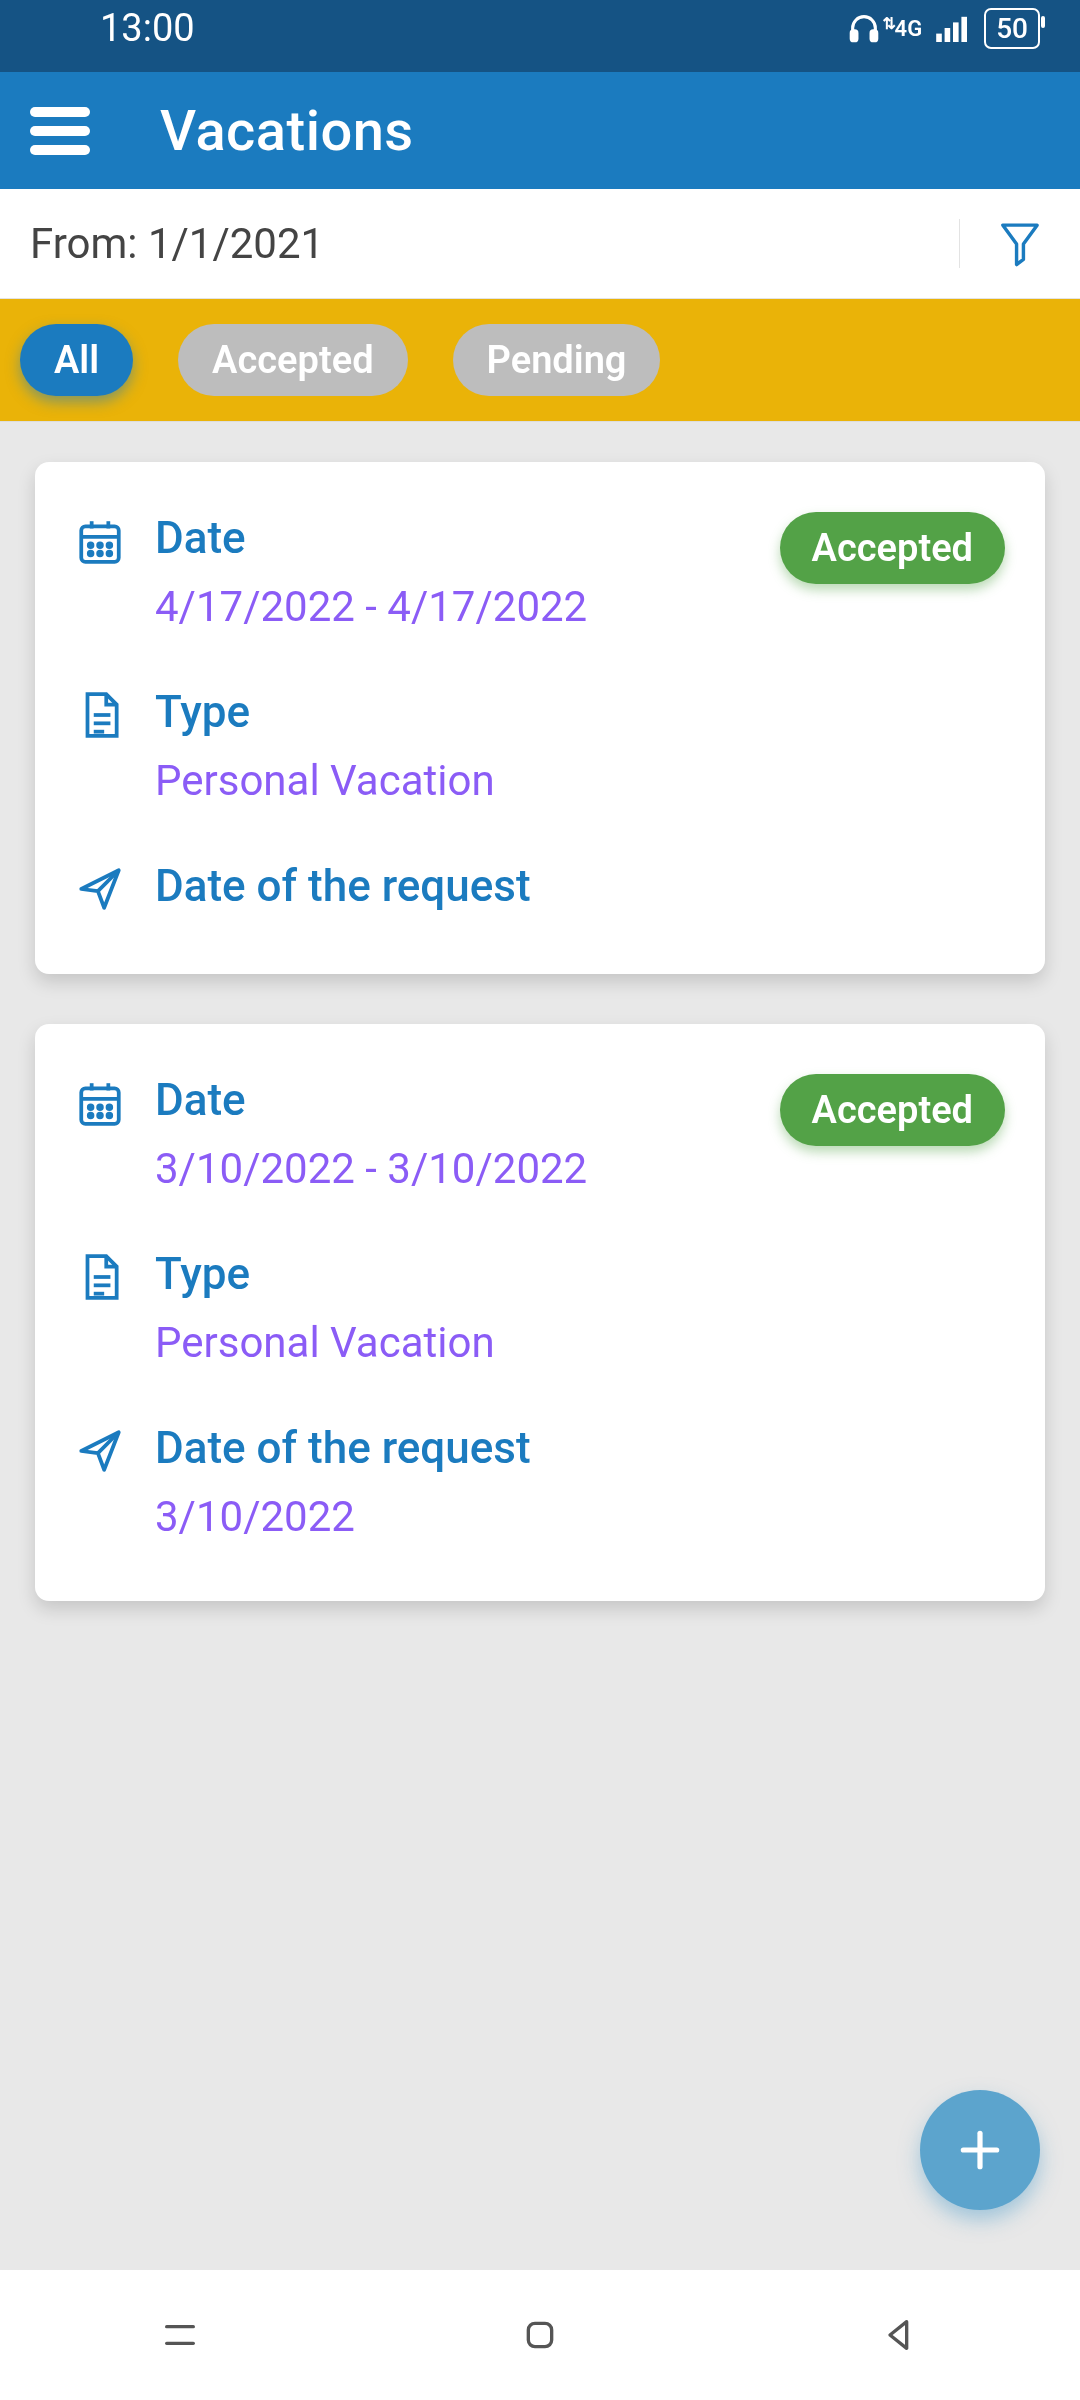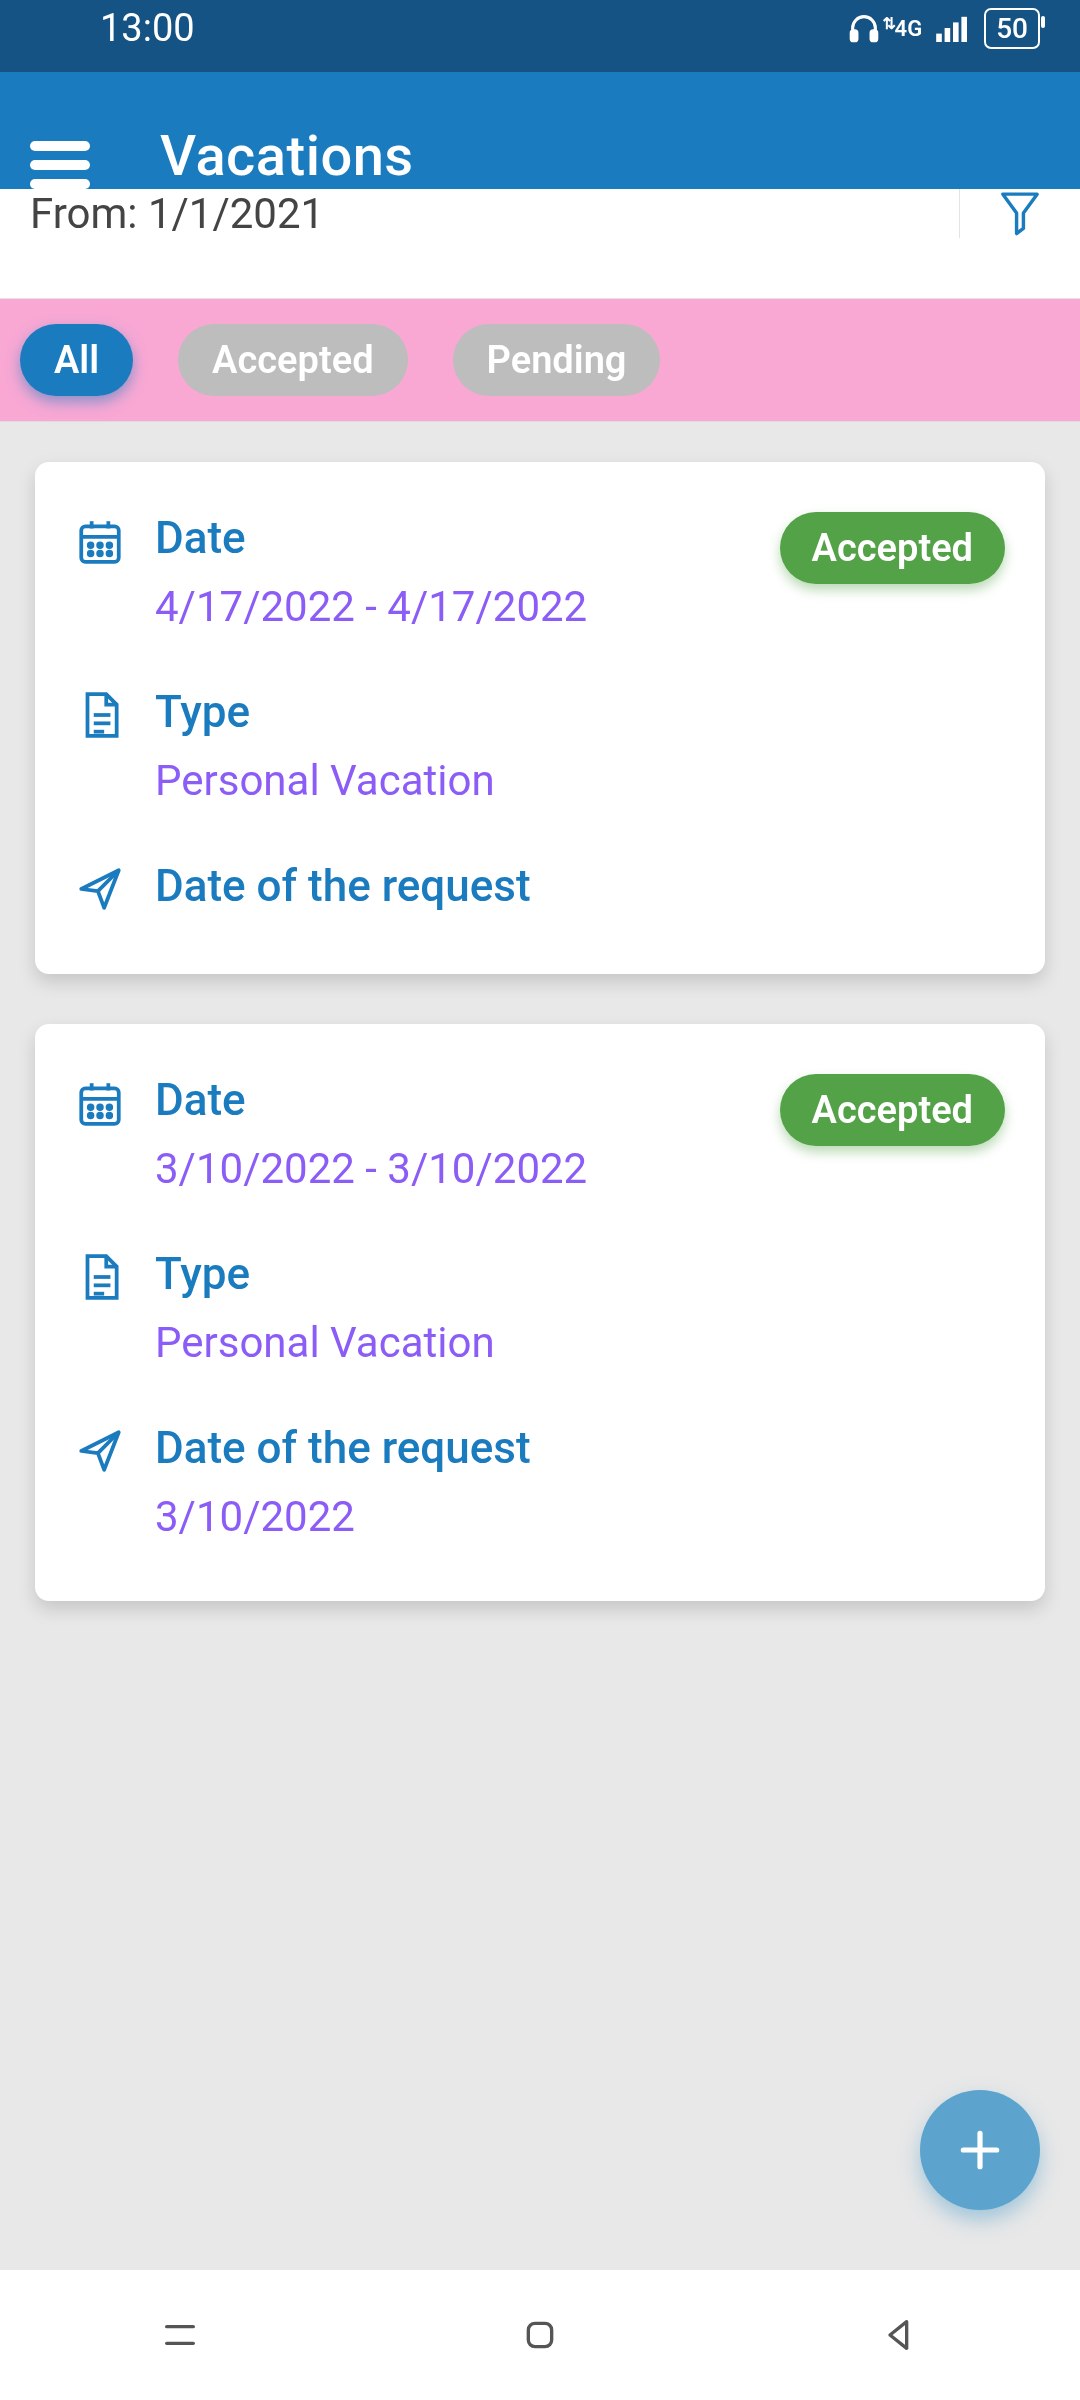--- a/index.html
+++ b/index.html
@@ -30,21 +30,21 @@
     align-items: center;
     gap: 14px;
   }
   .status-right svg { display: block; }
 
   
   .app-bar {
     height: 117px;
     background: #1b7bbf;
     display: flex;
-    align-items: flex-end;
+    align-items: center;
     padding: 0 30px;
   }
   .hamburger {
     width: 60px;
     height: 48px;
     display: flex;
     flex-direction: column;
     justify-content: space-between;
     margin-right: 70px;
     cursor: pointer;
@@ -60,21 +60,21 @@
     font-size: 56px;
     font-weight: 500;
     letter-spacing: 0.5px;
   }
 
   
   .filter-bar {
     height: 110px;
     background: #fff;
     display: flex;
-    align-items: flex-start;
+    align-items: center;
     border-bottom: 1px solid #e3e3e3;
   }
   .date-range {
     flex: 1;
     display: flex;
     align-items: center;
     gap: 80px;
     padding: 0 30px;
     border-right: 1px solid #e3e3e3;
     font-size: 42px;
@@ -83,21 +83,21 @@
   .funnel-box {
     width: 120px;
     display: flex;
     align-items: center;
     justify-content: center;
     cursor: pointer;
   }
 
   
   .chips-row {
-    background: #f9a8d4;
+    background: #eab308;
     padding: 25px 20px;
     display: flex;
     gap: 45px;
     border-bottom: 1px solid #ddd;
   }
   .chip {
     border: none;
     border-radius: 40px;
     padding: 14px 34px;
     font-size: 38px;

